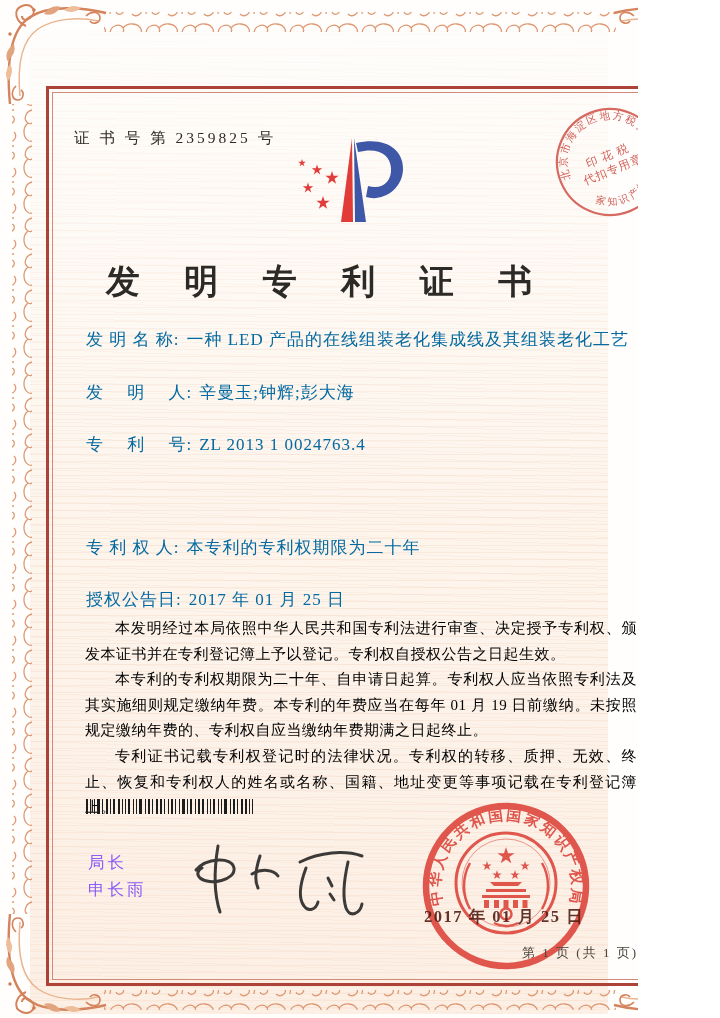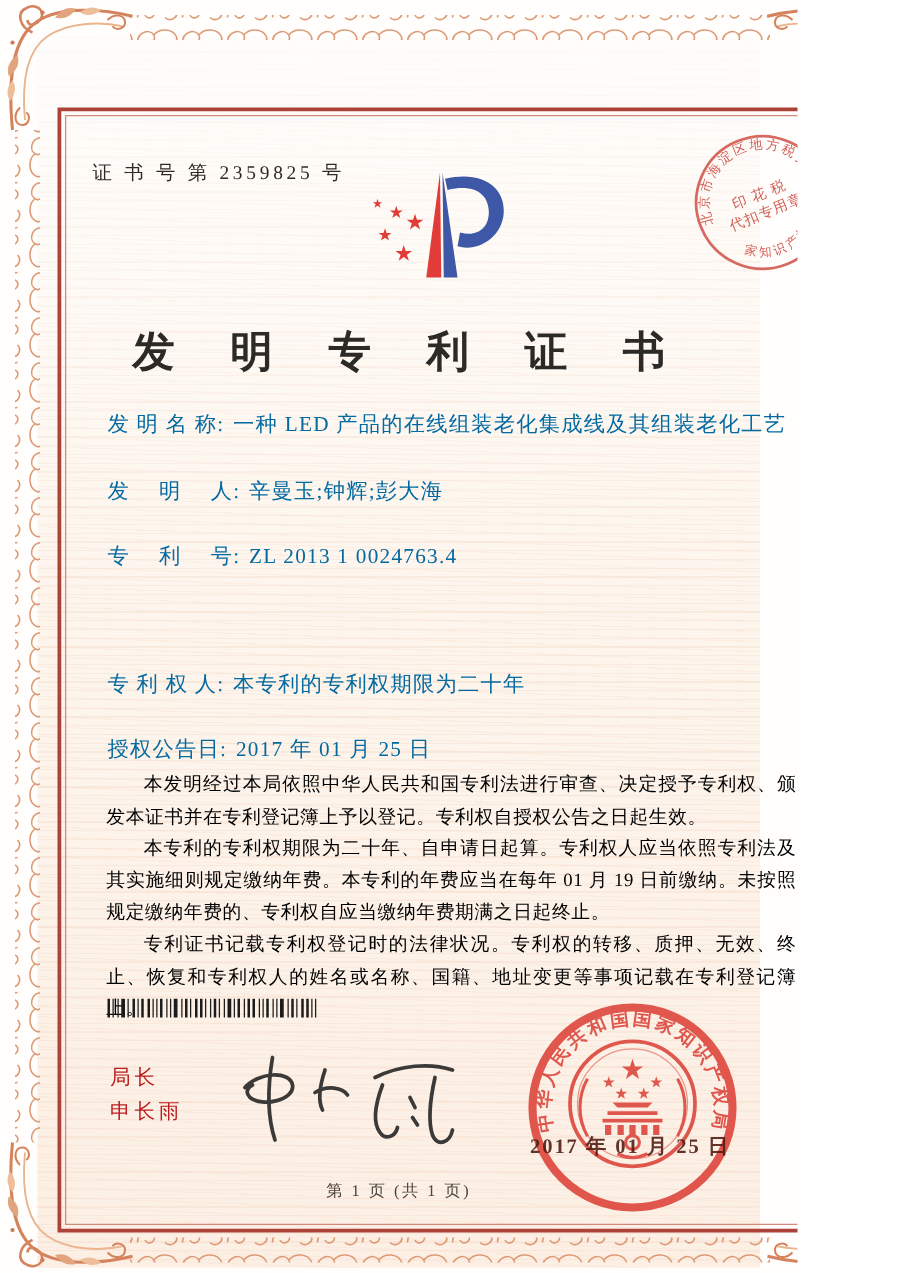--- a/index.html
+++ b/index.html
@@ -25,26 +25,26 @@
          color:#2c2a27;letter-spacing:18px;text-indent:18px;margin-top:19px;}
   .field-row{position:absolute;left:86px;font-size:17px;color:#0369a1;letter-spacing:1px;white-space:nowrap;}
   .fvalue{margin-left:7px;}
   .paras{position:absolute;left:85px;width:552px;top:616px;font-size:15px;line-height:25.6px;
          color:#000000;letter-spacing:.5px;}
   .paras p{margin:0;text-indent:2em;text-align:justify;}
   .barcode{position:absolute;left:86px;top:799px;width:168px;height:15px;display:flex;
            justify-content:space-between;align-items:stretch;}
   .barcode span{display:block;background:#1c1c1c;height:100%;}
   .officer{position:absolute;left:88px;top:849px;font-family:"Liberation Sans","DejaVu Sans",sans-serif;
-           font-size:16.5px;color:#b91c1c;letter-spacing:3px;line-height:27px;}
+           font-size:16.5px;color:#8b5cf6;letter-spacing:3px;line-height:27px;}
   .signature{left:180px;top:838px;}
   .seal{left:406px;top:786px;}
   .seal-date{position:absolute;left:424px;top:906px;width:180px;font-size:16.5px;font-weight:700;
              color:rgba(82,30,20,.9);letter-spacing:1.5px;z-index:5;}
-  .footer{position:absolute;left:0;right:0;top:944px;text-align:center;font-size:13px;
+  .footer{position:absolute;left:0;right:0;top:944px;text-align:right;font-size:13px;
           letter-spacing:2px;color:#4a443c;}
 </style>
 </head>
 <body>
 
 <div class="page">
 
   <div class="guilloche"></div>
 
   <svg class="border-svg" width="720" height="1018" aria-hidden="true">

